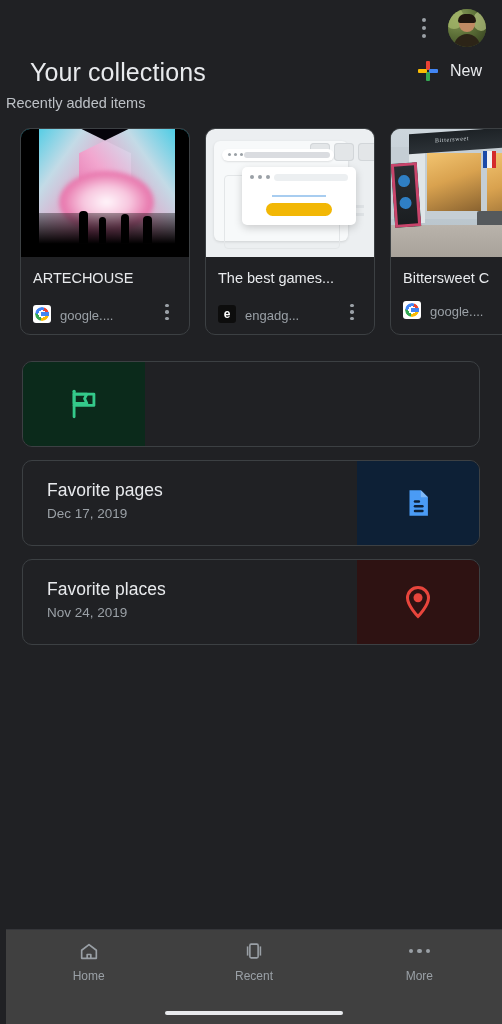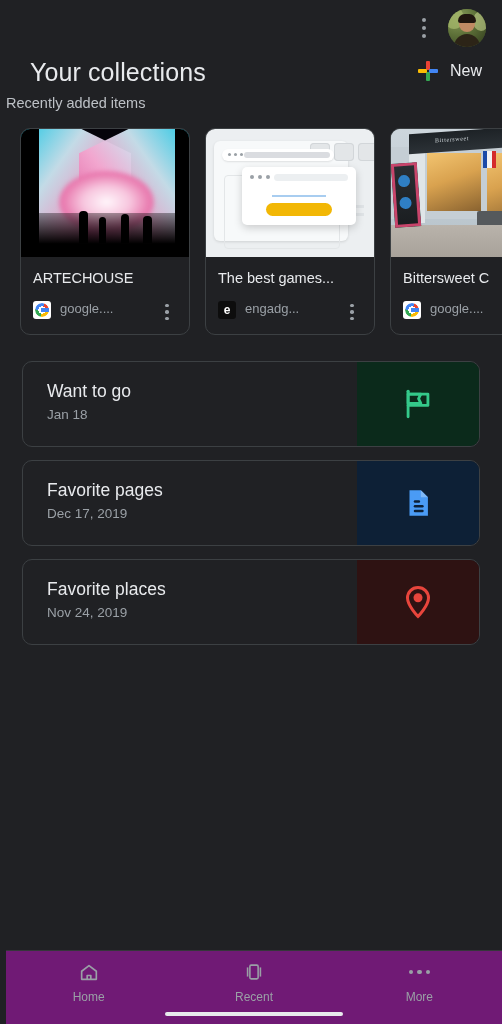--- a/index.html
+++ b/index.html
@@ -193,21 +193,21 @@
       background: linear-gradient(#b9b3ab, #a8a29a); }
 
   .card-body { padding: 12px 12px 11px 12px; }
   .card-title {
     font-size: 14.5px; color: #e8eaed; font-weight: 500;
     white-space: nowrap; overflow: hidden; text-overflow: ellipsis;
     line-height: 18px;
   }
   .card-meta {
     margin-top: 14px;
-    display: flex; align-items: flex-start; gap: 9px;
+    display: flex; align-items: flex-end; gap: 9px;
   }
   .favicon { width: 18px; height: 18px; border-radius: 3px; flex: 0 0 18px; position: relative; overflow: hidden; }
   .fav-google { background: #fff; }
   .fav-google .g {
     position:absolute; left:2px; top:2px; width:14px; height:14px; border-radius:50%;
     background: conic-gradient(from 20deg, #ea4335 0deg 90deg, #fbbc04 90deg 170deg,
                 #34a853 170deg 255deg, #4285f4 255deg 360deg);
     -webkit-mask: radial-gradient(circle at 50% 50%, transparent 3.6px, #000 3.8px);
             mask: radial-gradient(circle at 50% 50%, transparent 3.6px, #000 3.8px);
   }
@@ -261,21 +261,21 @@
       background: repeating-linear-gradient(90deg, #f1eff5 0 5px, #cfccd9 5px 8px);
       opacity:.95; }
   .photo .chairsShade { position:absolute; left:0; right:0; bottom:0; height:38px;
       background: linear-gradient(to bottom, rgba(120,110,140,.25), rgba(90,82,110,.45)); }
   .photo .ribbonL { position:absolute; left:50px; top:42px; width:4px; height:26px; background:#c0444f; }
   .photo .ribbonR { position:absolute; left:70px; top:42px; width:4px; height:26px; background:#c0444f; }
 
   
   .spacer { flex: 1 1 auto; }
   .bottomnav {
-    height: 74px; background: #701a75; flex: 0 0 auto;
+    height: 95px; background: #404040; flex: 0 0 auto;
     display: flex; flex-direction: column;
     border-top: 1px solid #35363a;
     margin-left: 6px;
   }
   .navitems { display: flex; flex: 1 1 auto; padding-top: 9px; }
   .navitem {
     flex: 1 1 0; display: flex; flex-direction: column;
     align-items: center; justify-content: flex-start; gap: 6px; cursor: pointer;
   }
   .navicon { height: 24px; display:flex; align-items:center; justify-content:center; }
@@ -425,24 +425,20 @@
           <span class="card-src">google....</span>
         </div>
       </div>
     </div>
 
   </div>
 
   <div class="rows">
 
     <div class="row">
-      <div class="row-text">
-        <div class="row-title">Want to go</div>
-        <div class="row-date">Jan 18</div>
-      </div>
       <div class="row-tile tile-green">
         <svg width="34" height="34" viewBox="0 0 24 24" fill="none" stroke="#34c98a" stroke-width="2" stroke-linecap="round" stroke-linejoin="round">
           <path d="M5 21V4"></path>
           <path d="M5 5h9l-1.6 3.2L14 11.5H5z" fill="none"></path>
           <path d="M5 5h14v8H5"></path>
           <circle cx="5" cy="3.2" r="1.2" fill="#34c98a" stroke="none"></circle>
         </svg>
       </div>
     </div>
 

